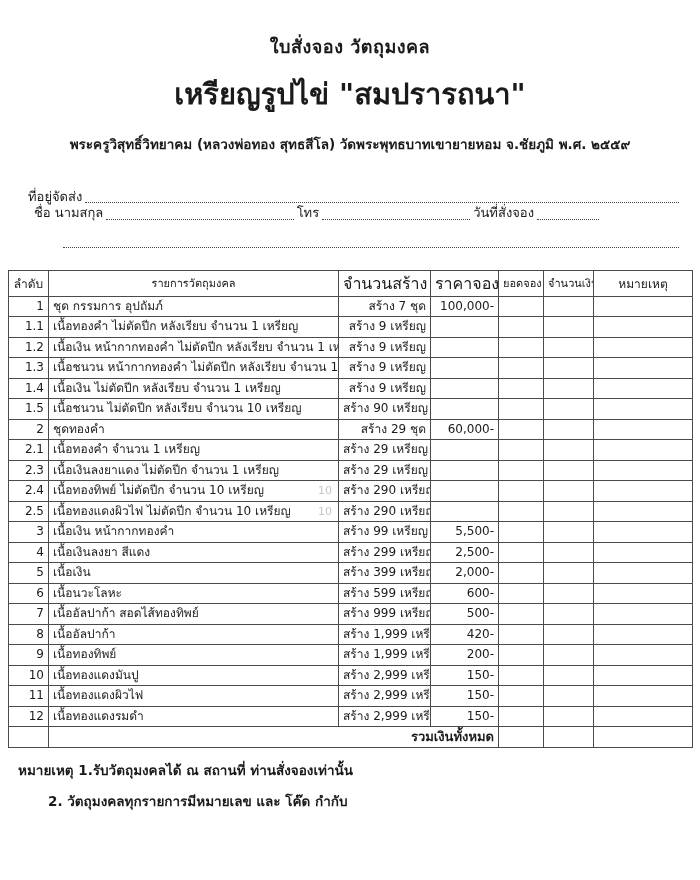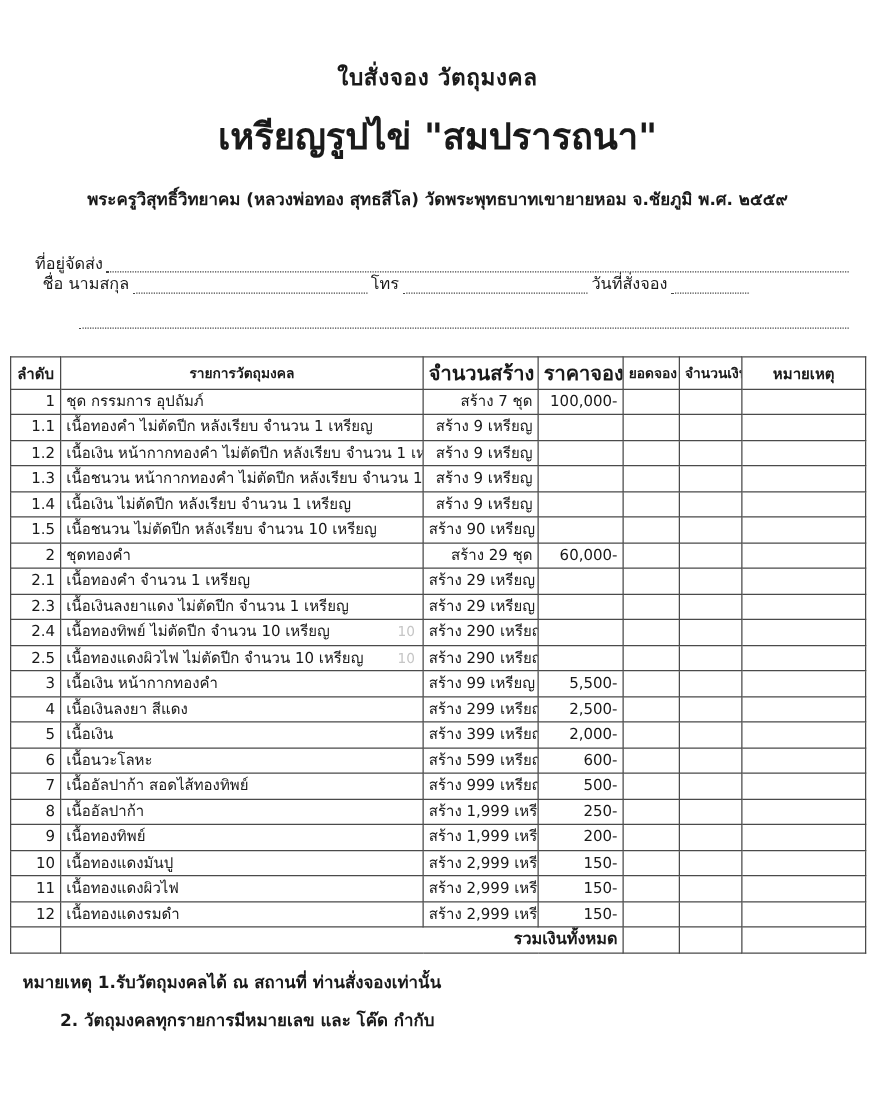--- a/index.html
+++ b/index.html
@@ -7,21 +7,21 @@
   .page {
     width: 700px; height: 880px;
     margin: 0 auto;
     background: #ffffff;
     color: #1a1a1a;
     font-family: "DejaVu Sans", sans-serif;
     position: relative;
     overflow: hidden;
   }
   
-  .doc-header { padding-top: 32px; text-align: center; margin-top: 15px; }
+  .doc-header { padding-top: 32px; text-align: center; }
   .title-1 { font-size: 18px; font-weight: bold; letter-spacing: 0.5px; }
   .title-2 { font-size: 29px; font-weight: bold; margin-top: 10px; }
   .title-3 { font-size: 13.5px; font-weight: bold; margin-top: 16px; }
   
   .form-area { margin: 34px 18px 0 18px; font-size: 13px; }
   .form-row { display: flex; align-items: flex-end; }
   .form-row .lbl { line-height: 1.25; white-space: nowrap; }
   .dots { border-bottom: 1.7px dotted #444; height: 4px; margin: 0 3px 2px 3px; }
   .dots.grow { flex: 1; }
   .dots.fixed-phone { width: 148px; }
@@ -36,21 +36,21 @@
     border-collapse: collapse;
     table-layout: fixed;
     font-size: 12px;
   }
   table.order th, table.order td {
     border: 1px solid #4a4a4a;
     padding: 0 4px;
     overflow: hidden;
     white-space: nowrap;
   }
-  table.order th { height: 26px; font-weight: bold; text-align: center; }
+  table.order th { height: 26px; font-weight: normal; text-align: center; }
   table.order td { height: 20.5px; line-height: 1.25; }
   th.th-0 { font-size: 12px; }
   th.th-1 { font-size: 11px; }
   th.th-2, th.th-3 { font-size: 16px; }
   th.th-4, th.th-5 { font-size: 11px; }
   th.th-6 { font-size: 12px; }
   td.c-no   { text-align: right; padding-right: 3px; }
   td.c-item { text-align: left; padding-left: 5px; position: relative; }
   td.c-qty  { text-align: right; padding-right: 6px; }
   td.c-price{ text-align: right; padding-right: 12px; }
@@ -257,21 +257,21 @@
           <td class="c-qty">สร้าง 999 เหรียญ</td>
           <td class="c-price">500-</td>
           <td class="c-order"></td>
           <td class="c-amount"></td>
           <td class="c-note"></td>
         </tr>
         <tr>
           <td class="c-no">8</td>
           <td class="c-item">เนื้ออัลปาก้า</td>
           <td class="c-qty">สร้าง 1,999 เหรียญ</td>
-          <td class="c-price">250-</td>
+          <td class="c-price">420-</td>
           <td class="c-order"></td>
           <td class="c-amount"></td>
           <td class="c-note"></td>
         </tr>
         <tr>
           <td class="c-no">9</td>
           <td class="c-item">เนื้อทองทิพย์</td>
           <td class="c-qty">สร้าง 1,999 เหรียญ</td>
           <td class="c-price">200-</td>
           <td class="c-order"></td>

